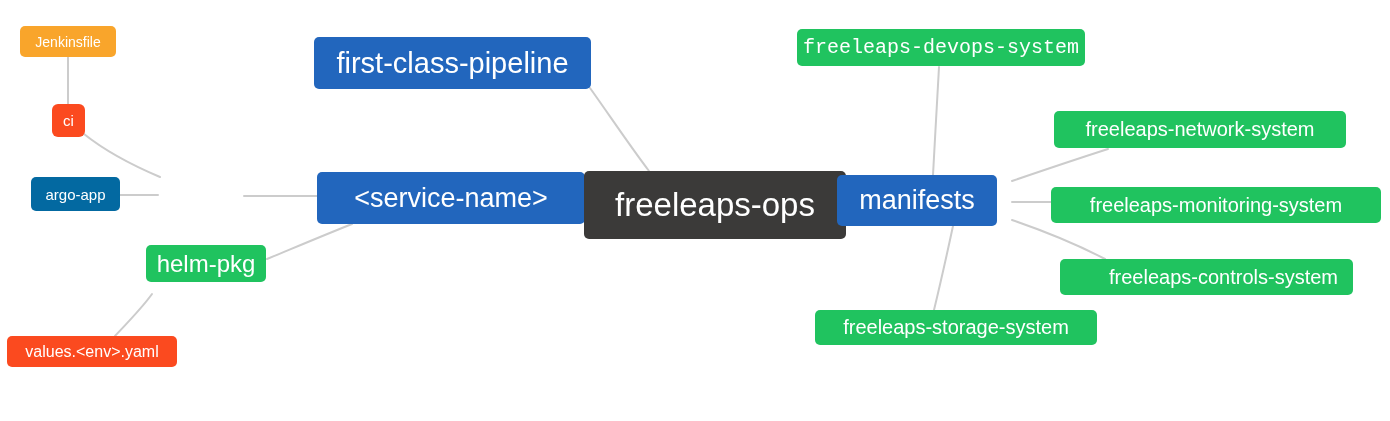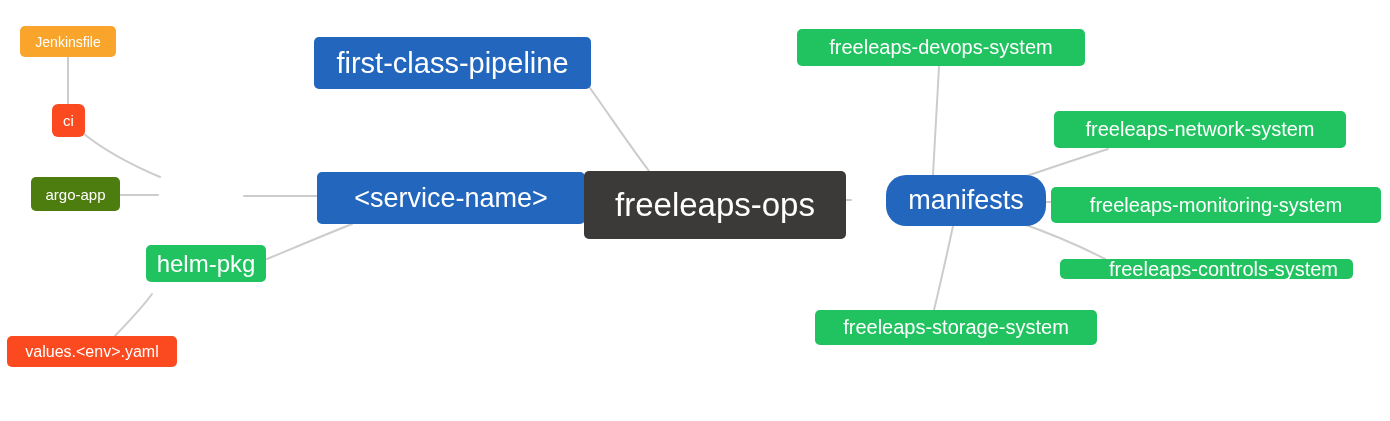--- a/index.html
+++ b/index.html
@@ -35,25 +35,25 @@
     user-select: none;
   }
   
   .n-jenkinsfile { left: 20px;   top: 26px;  width: 96px;  height: 31px; font-size: 14px; }
   .n-ci          { left: 52px;   top: 104px; width: 33px;  height: 33px; font-size: 15px; border-radius: 6px; }
   .n-argo        { left: 31px;   top: 177px; width: 89px;  height: 34px; font-size: 15px; }
   .n-env         { left: 158px;  top: 176px; width: 86px;  height: 39px; font-size: 20px; }
   .n-fcp         { left: 314px;  top: 37px;  width: 277px; height: 52px; font-size: 29px; text-align: right; }
   .n-service     { left: 317px;  top: 172px; width: 268px; height: 52px; font-size: 27px; }
   .n-root        { left: 584px;  top: 171px; width: 262px; height: 68px; font-size: 33px; }
-  .n-manifests   { left: 886px;  top: 175px; width: 160px; height: 51px; font-size: 27px; border-radius: 20px; }
+  .n-manifests   { left: 837px;  top: 175px; width: 160px; height: 51px; font-size: 27px; }
   .n-devops      { left: 797px;  top: 29px;  width: 288px; height: 37px; font-size: 20px; }
   .n-network     { left: 1054px; top: 111px; width: 292px; height: 37px; font-size: 20px; }
   .n-monitoring  { left: 1051px; top: 187px; width: 330px; height: 36px; font-size: 20px; }
-  .n-controls    { left: 1060px; top: 259px; width: 293px; height: 20px; font-size: 20px; padding-left: 34px; }
+  .n-controls    { left: 1060px; top: 259px; width: 293px; height: 36px; font-size: 20px; padding-left: 34px; }
   .n-storage     { left: 815px;  top: 310px; width: 282px; height: 35px; font-size: 20px; }
   .n-helm        { left: 146px;  top: 245px; width: 120px; height: 37px; font-size: 24px; }
   .n-values      { left: 7px;    top: 336px; width: 170px; height: 31px; font-size: 16px; }
 </style>
 </head>
 <body>
 
 <div class="canvas">
 
   <svg class="edges" width="1390" height="421" viewBox="0 0 1390 421" aria-hidden="true">
@@ -68,26 +68,26 @@
     <line x1="846" y1="200" x2="851" y2="200" style="stroke: rgb(204, 204, 204);"></line>
     <path d="M933,175 C935,140 937,100 939,67" style="stroke: rgb(204, 204, 204);"></path>
     <path d="M1012,181 C1050,168 1080,158 1108,149" style="stroke: rgb(204, 204, 204);"></path>
     <line x1="1012" y1="202" x2="1051" y2="202" style="stroke: rgb(204, 204, 204);"></line>
     <path d="M1012,220 C1050,233 1080,246 1105,259" style="stroke: rgb(204, 204, 204);"></path>
     <path d="M953,226 C947,254 941,281 934,310" style="stroke: rgb(204, 204, 204);"></path>
   </svg>
 
   <div class="node n-jenkinsfile" style="background: rgb(249, 165, 43);">Jenkinsfile</div>
   <div class="node n-ci" style="background: rgb(251, 74, 31);">ci</div>
-  <div class="node n-argo" style="background: #4d7c0f;">argo-app</div>
+  <div class="node n-argo" style="background: #0369a1;">argo-app</div>
   <div class="node n-fcp" style="background: rgb(34, 102, 189);">first-class-pipeline</div>
   <div class="node n-service" style="background: rgb(34, 102, 189);">&lt;service-name&gt;</div>
   <div class="node n-root" style="background: rgb(59, 58, 57);">freeleaps-ops</div>
   <div class="node n-manifests" style="background: rgb(34, 102, 189);">manifests</div>
-  <div class="node n-devops" style="background: rgb(32, 195, 95);">freeleaps-devops-system</div>
+  <div class="node n-devops" style="background: rgb(32, 195, 95); font-family: Liberation Mono, monospace;">freeleaps-devops-system</div>
   <div class="node n-network" style="background: rgb(32, 195, 95);">freeleaps-network-system</div>
   <div class="node n-monitoring" style="background: rgb(32, 195, 95);">freeleaps-monitoring-system</div>
   <div class="node n-controls" style="background: rgb(32, 195, 95);">freeleaps-controls-system</div>
   <div class="node n-storage" style="background: rgb(32, 195, 95);">freeleaps-storage-system</div>
   <div class="node n-helm" style="background: rgb(32, 195, 95);">helm-pkg</div>
   <div class="node n-values" style="background: rgb(251, 74, 31);">values.&lt;env&gt;.yaml</div>
 
 </div>
 
 </body></html>

